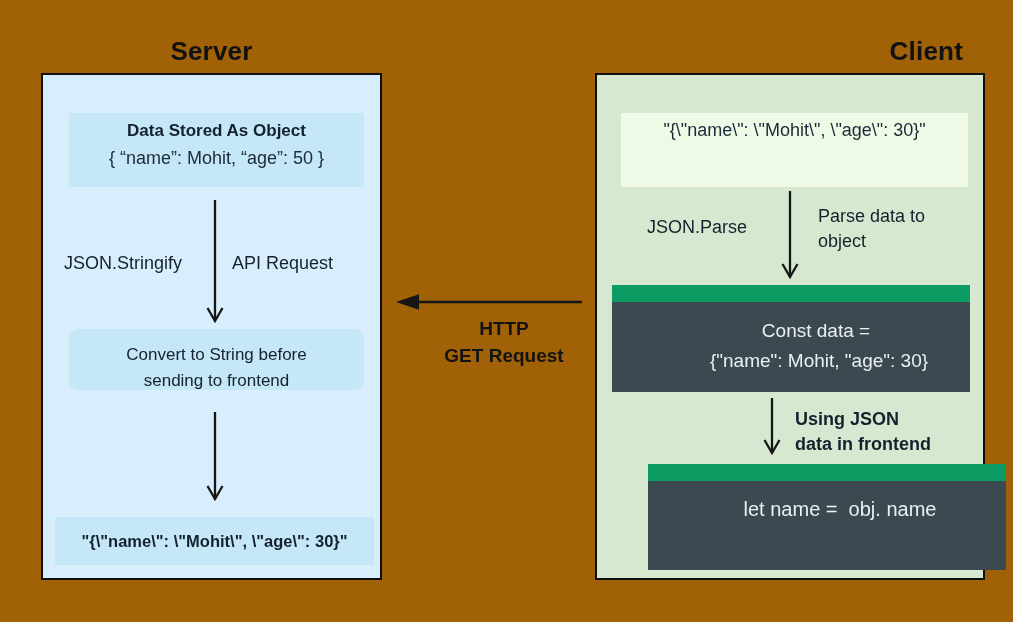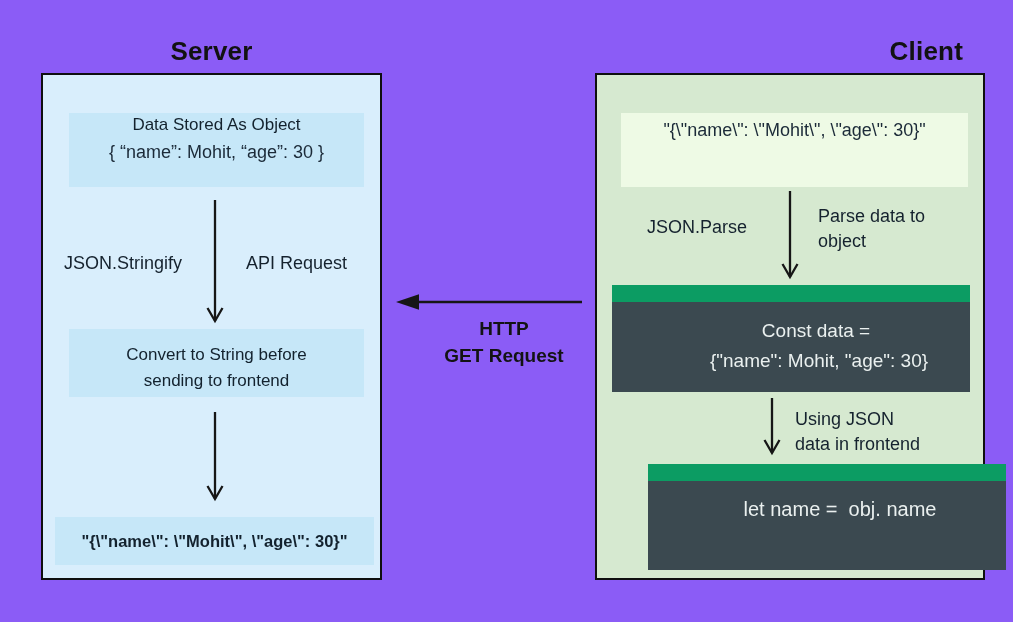--- a/index.html
+++ b/index.html
@@ -2,21 +2,21 @@
 <html><head>
 <meta charset="utf-8">
 <style>
   * { box-sizing: border-box; margin: 0; padding: 0; }
   html, body { background: #f2f2f0; }
   body { font-family: "Liberation Sans", sans-serif; }
   .canvas {
     position: relative;
     width: 1013px;
     height: 622px;
-    background: #8b5cf6;
+    background: #a16207;
     overflow: hidden;
   }
   .arrows {
     position: absolute;
     left: 0; top: 0;
     width: 1013px; height: 622px;
     pointer-events: none;
     z-index: 5;
   }
   .title {
@@ -41,53 +41,53 @@
   .client-panel { left: 595px; width: 390px; background: #d6e9d0; }
 
   .box {
     position: absolute;
     text-align: center;
   }
   .blue-box  { background: #c6e7f8; }
   .cream-box { background: #eefae5; }
 
   .box-title {
-    font-weight: normal;
+    font-weight: bold;
     font-size: 17px;
     color: #13222e;
-    padding-top: 2px;
+    padding-top: 8px;
   }
   .box-value {
     font-size: 18px;
     color: #1b2a38;
     padding-top: 7px;
   }
 
   .obj-box     { left: 26px; top: 38px;  width: 295px; height: 74px; }
   .convert-box {
-    left: 26px; top: 254px; width: 295px; height: 68px;
-    font-size: 17px; color: #13222e; line-height: 26px; padding-top: 13px;
+    left: 26px; top: 254px; width: 295px; height: 61px;
+    font-size: 17px; color: #13222e; line-height: 26px; padding-top: 13px; border-radius: 9px;
   }
   .string-box {
     left: 12px; top: 442px; width: 319px; height: 48px;
     font-size: 16.5px; font-weight: bold; color: #13222e; line-height: 48px;
   }
   .receive-box { left: 24px; top: 38px; width: 347px; height: 74px; }
 
   .flow-label {
     position: absolute;
     font-size: 18px;
     color: #15222e;
     white-space: nowrap;
   }
   .stringify-label { left: 21px;  top: 178px; }
-  .api-label       { left: 189px; top: 178px; margin-left: 14px; }
+  .api-label       { left: 189px; top: 178px; }
   .parse-label     { left: 50px;  top: 142px; }
   .parse-note      { left: 221px; top: 129px; line-height: 25px; white-space: normal; }
-  .using-note      { left: 198px; top: 332px; line-height: 25px; white-space: normal; }
+  .using-note      { left: 198px; top: 332px; line-height: 25px; white-space: normal; font-weight: bold; }
 
   .http-label {
     position: absolute;
     left: 414px; top: 315px; width: 180px;
     text-align: center;
     font-size: 19px;
     font-weight: bold;
     color: #131313;
     line-height: 27px;
     z-index: 6;
@@ -148,21 +148,21 @@
     </g>
   </svg>
 
   <div class="title server-title">Server</div>
   <div class="title client-title">Client</div>
 
   <div class="panel server-panel">
 
     <div class="box blue-box obj-box">
       <div class="box-title">Data Stored As Object</div>
-      <div class="box-value">{ “name”: Mohit, “age”: 30 }</div>
+      <div class="box-value">{ “name”: Mohit, “age”: 50 }</div>
     </div>
 
     <div class="flow-label stringify-label">JSON.Stringify</div>
     <div class="flow-label api-label">API Request</div>
 
     <div class="box blue-box convert-box">
       <div>Convert to String before</div>
       <div>sending to frontend</div>
     </div>
 

